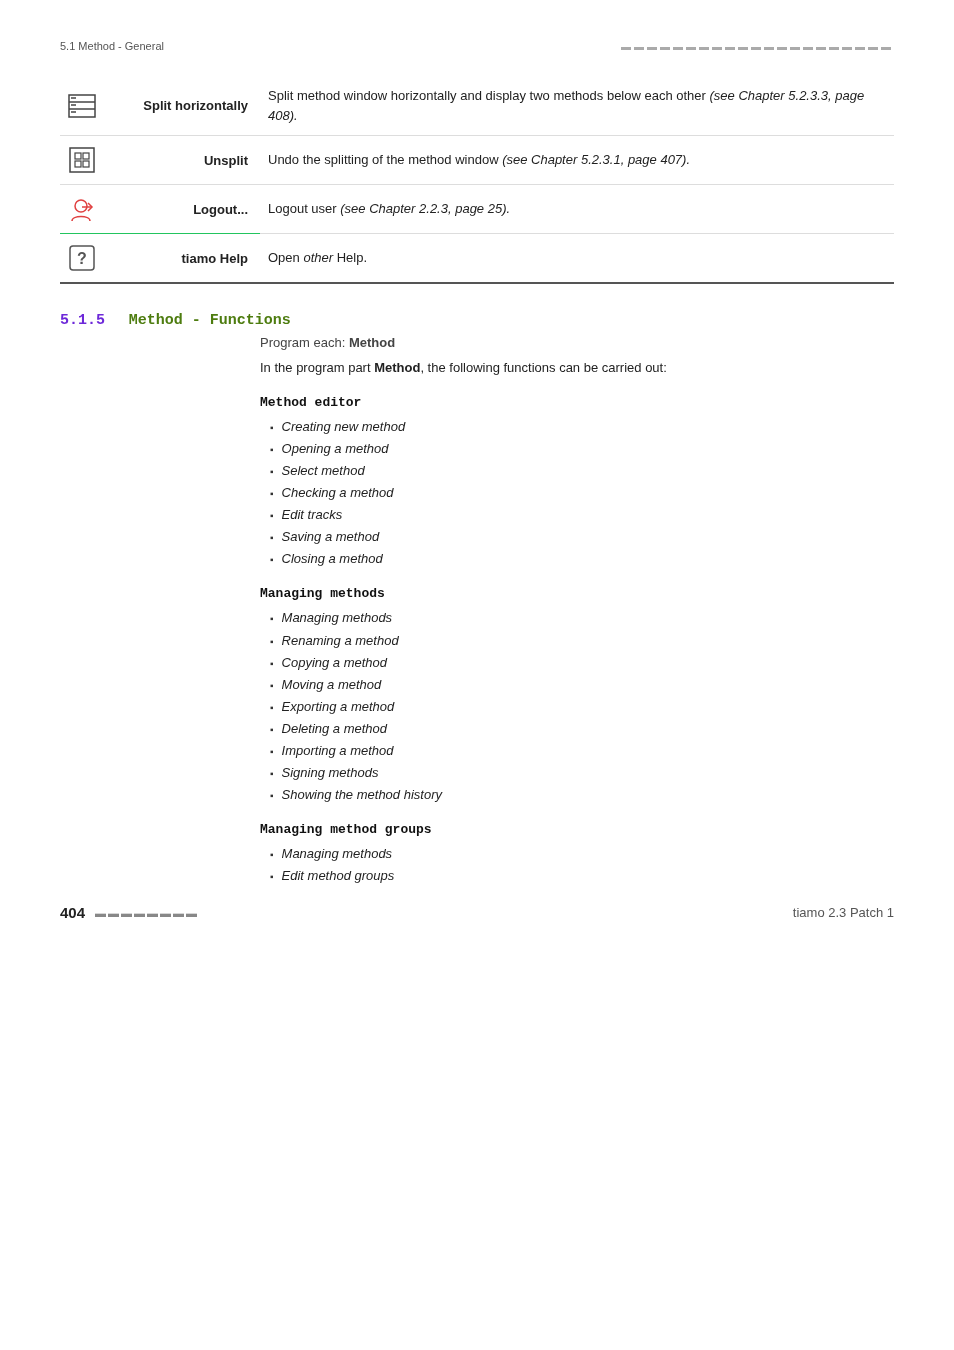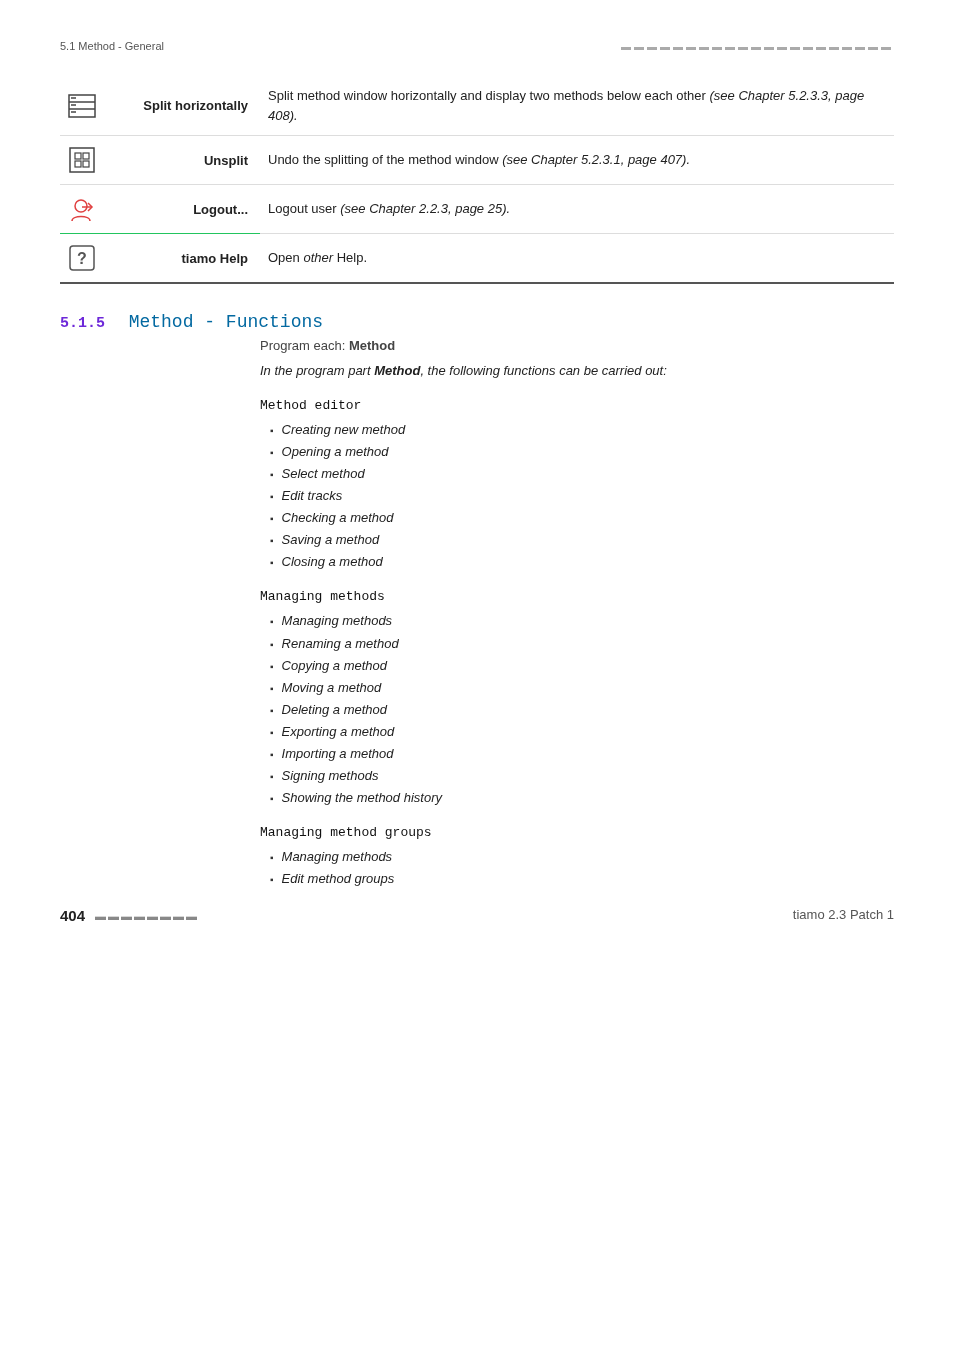--- a/index.html
+++ b/index.html
@@ -70,39 +70,38 @@
       margin-top: 28px;
       margin-bottom: 6px;
     }
     .section-number {
       font-size: 15px;
       font-weight: bold;
       font-family: 'Courier New', monospace;
       color: #6d28d9;
     }
     .section-title {
-      font-size: 18px;
-      font-weight: normal;
+      font-size: 15px;
+      font-weight: bold;
       font-family: 'Courier New', monospace;
-      color: #0369a1;
+      color: #4d7c0f;
     }
     .program-part {
       font-size: 13px;
       color: #444;
       margin-bottom: 8px;
     }
     .intro-text {
       font-size: 13px;
       line-height: 1.6;
       margin-bottom: 16px;
-      font-style: italic;
     }
     .sub-heading {
       font-size: 13px;
-      font-weight: normal;
+      font-weight: bold;
       font-family: 'Courier New', monospace;
       color: #111;
       margin-top: 16px;
       margin-bottom: 6px;
     }
     .bullet-list {
       list-style: none;
       padding-left: 10px;
       margin-bottom: 4px;
     }
@@ -124,21 +123,21 @@
     .content-area {
       padding-left: 200px;
     }
     .page-footer {
       position: absolute;
       bottom: 30px;
       left: 60px;
       right: 60px;
       display: flex;
       justify-content: space-between;
-      align-items: flex-start;
+      align-items: center;
       font-size: 13px;
       gap: 48px;
     }
     .page-number {
       font-weight: bold;
       font-size: 15px;
     }
     .page-dots {
       letter-spacing: 1px;
       color: #888;
@@ -269,24 +268,24 @@
       <li>
           <span>Creating new method</span>
         </li>
       <li>
           <span>Opening a method</span>
         </li>
       <li>
           <span>Select method</span>
         </li>
       <li>
+          <span>Checking a method</span>
+        </li>
+      <li>
           <span>Edit tracks</span>
-        </li>
-      <li>
-          <span>Checking a method</span>
         </li>
       <li>
           <span>Saving a method</span>
         </li>
       <li>
           <span>Closing a method</span>
         </li>
     </ul>
 
     <div class="sub-heading">Managing methods</div>
@@ -297,24 +296,24 @@
       <li>
           <span>Renaming a method</span>
         </li>
       <li>
           <span>Copying a method</span>
         </li>
       <li>
           <span>Moving a method</span>
         </li>
       <li>
+          <span>Exporting a method</span>
+        </li>
+      <li>
           <span>Deleting a method</span>
-        </li>
-      <li>
-          <span>Exporting a method</span>
         </li>
       <li>
           <span>Importing a method</span>
         </li>
       <li>
           <span>Signing methods</span>
         </li>
       <li>
           <span>Showing the method history</span>
         </li>

